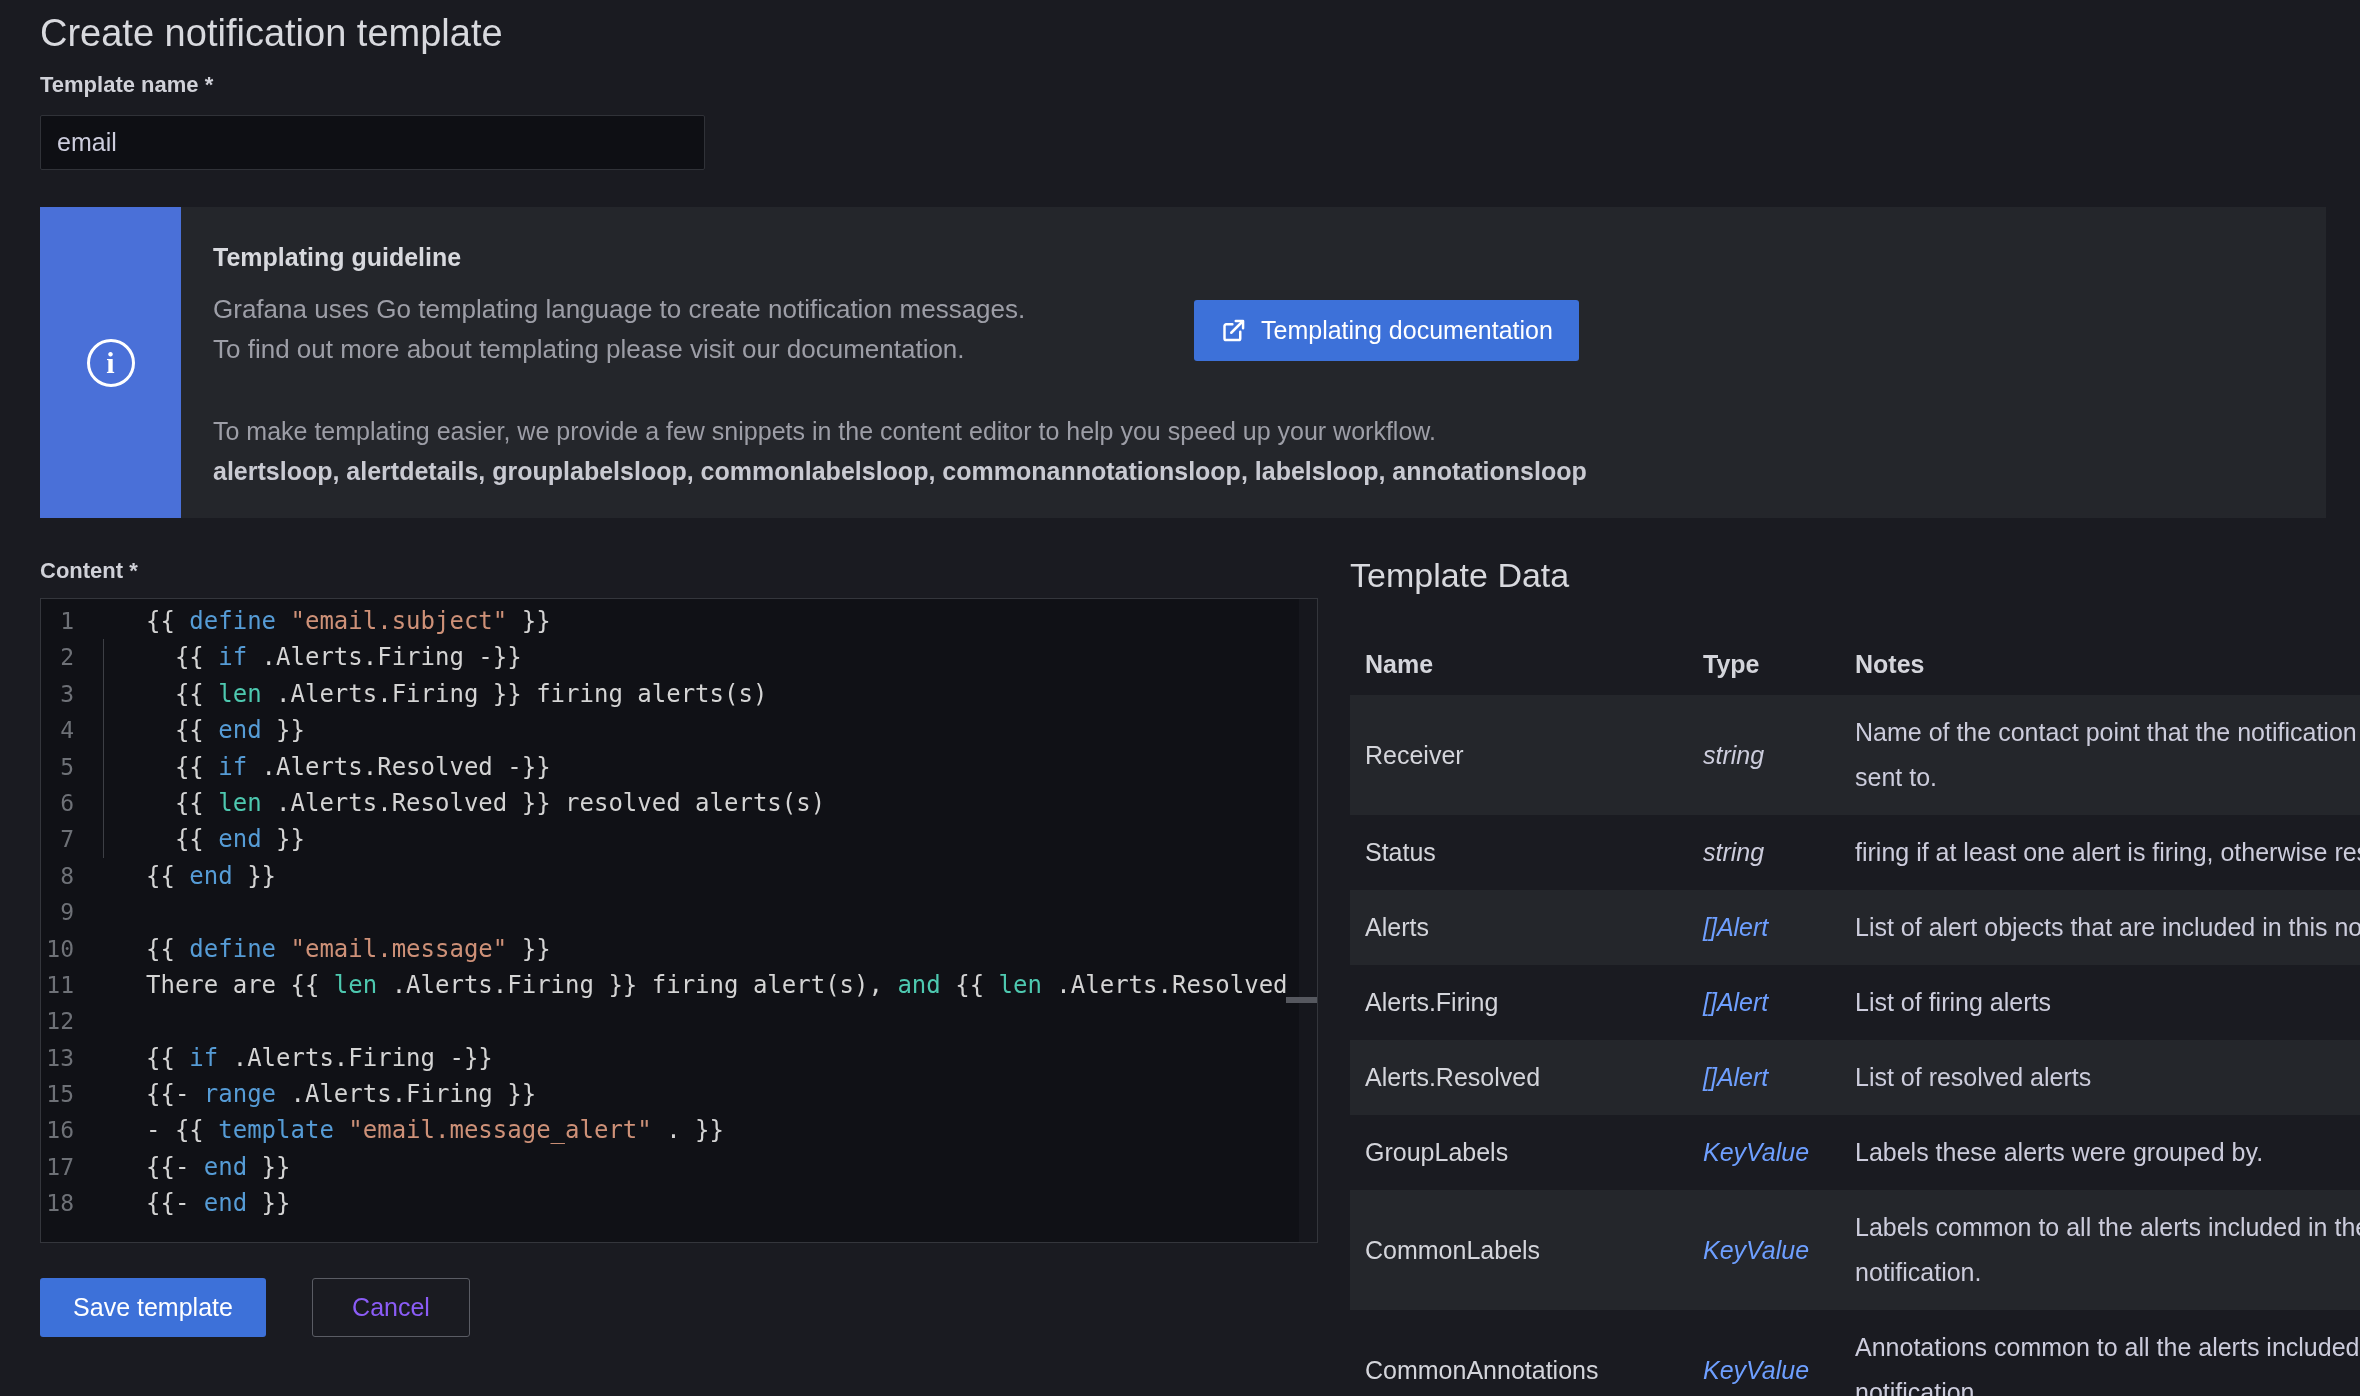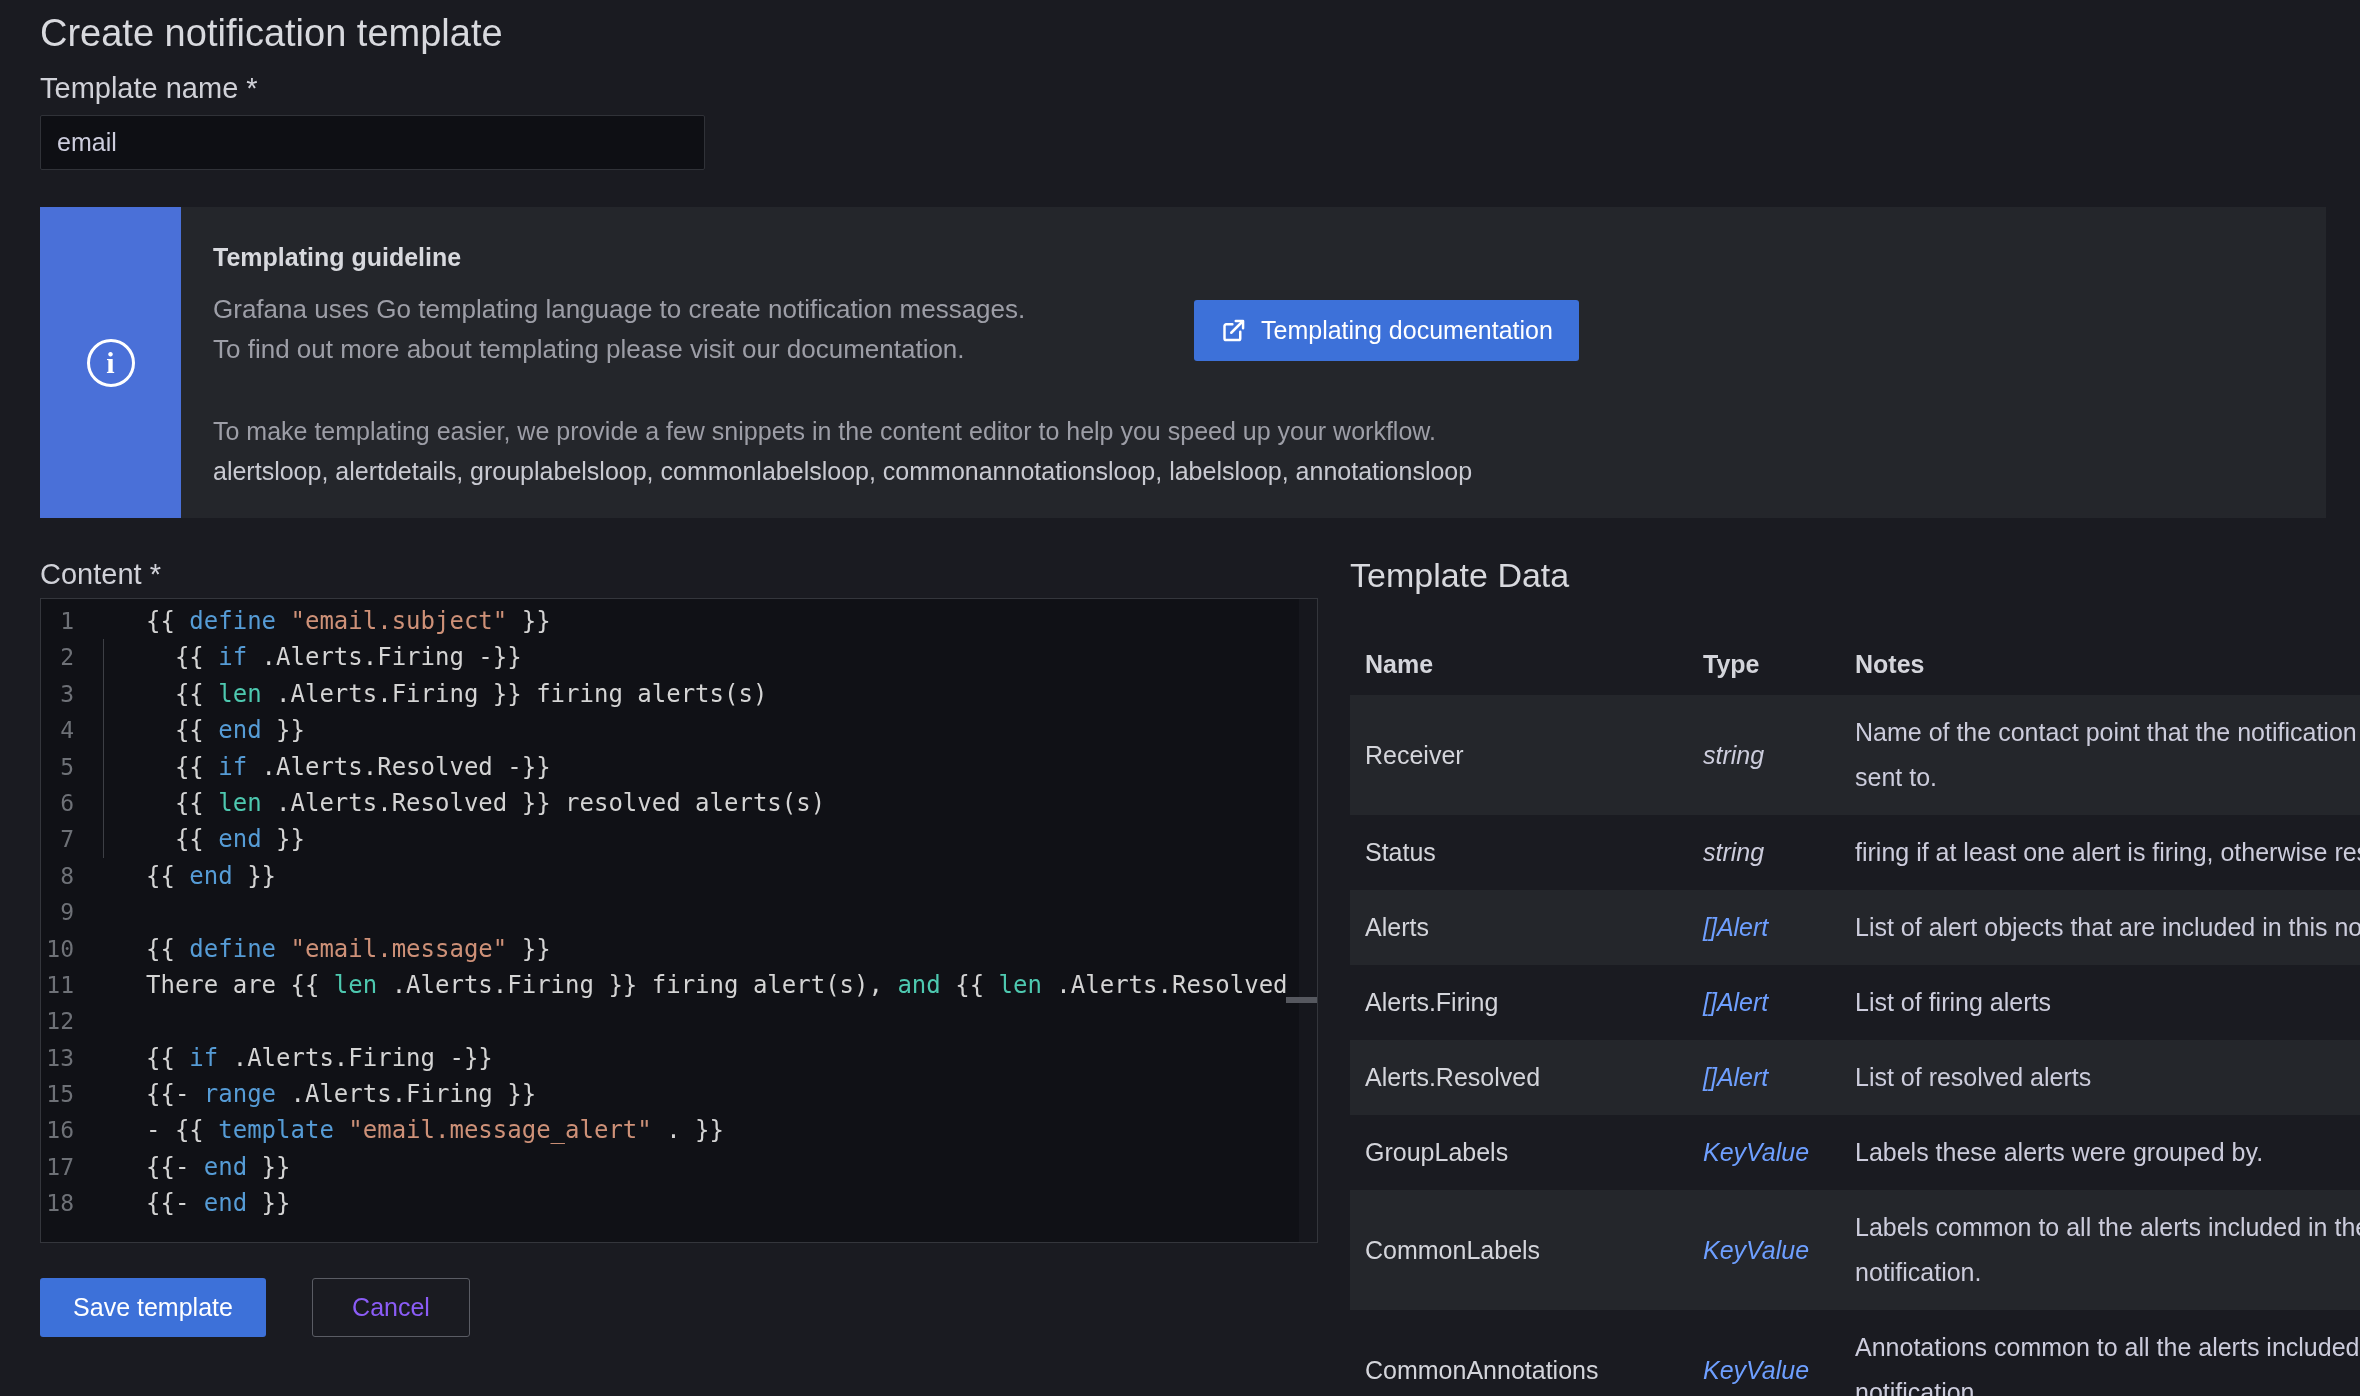--- a/index.html
+++ b/index.html
@@ -5,40 +5,40 @@
   * { margin:0; padding:0; box-sizing:border-box; }
   html,body { background:#111217; }
   #root {
     position:relative; width:2360px; height:1396px; overflow:hidden;
     background:#1a1b21;
     font-family:"Liberation Sans", sans-serif;
     color:#ccccdc;
   }
   
   .page-title { position:absolute; left:40px; top:12px; font-size:38px; font-weight:500; color:#d8d9de; }
-  .field-label { position:absolute; left:40px; font-size:29px; font-weight:400; color:#d0d1d8; }
+  .field-label { position:absolute; left:40px; font-size:22px; font-weight:700; color:#d0d1d8; }
   .lbl-name { top:72px; }
   .lbl-content { top:558px; }
   .name-input {
     position:absolute; left:40px; top:115px; width:665px; height:55px;
     background:#0e0f14; border:1px solid #303238; border-radius:2px;
     color:#ccccdc; font-size:25px; padding:0 16px;
     font-family:"Liberation Sans", sans-serif; outline:none;
   }
   
   .alert-box { position:absolute; left:40px; top:207px; width:2286px; height:311px; background:#24262b; }
   .alert-side { position:absolute; left:0; top:0; bottom:0; width:141px; background:#4a70d8;
     display:flex; align-items:center; justify-content:center; }
   .info-circle { width:48px; height:48px; border:3.5px solid #ffffff; border-radius:50%;
     display:flex; align-items:center; justify-content:center;
     color:#ffffff; font-size:30px; font-weight:600; font-family:"Liberation Serif", serif; }
   .alert-title { position:absolute; left:173px; top:36px; font-size:25px; font-weight:700; color:#d8d9de; }
   .alert-para { position:absolute; left:173px; top:82px; font-size:26px; line-height:40px; color:#9d9ea7; }
   .alert-para2 { position:absolute; left:173px; top:204px; font-size:25px; line-height:40px; color:#9d9ea7; }
-  .alert-para2 .snips { color:#c9cad2; font-weight:400; }
+  .alert-para2 .snips { color:#c9cad2; font-weight:700; }
   .doc-btn {
     position:absolute; left:1154px; top:93px; height:61px; padding:0 26px;
     background:#3d71d9; border:none; border-radius:3px; cursor:pointer;
     display:flex; align-items:center; gap:14px;
     color:#ffffff; font-size:25px; font-weight:500; font-family:"Liberation Sans", sans-serif;
   }
   
   .editor {
     position:absolute; left:40px; top:598px; width:1278px; height:645px;
     background:#101116; border:1px solid #34363c; overflow:hidden;

